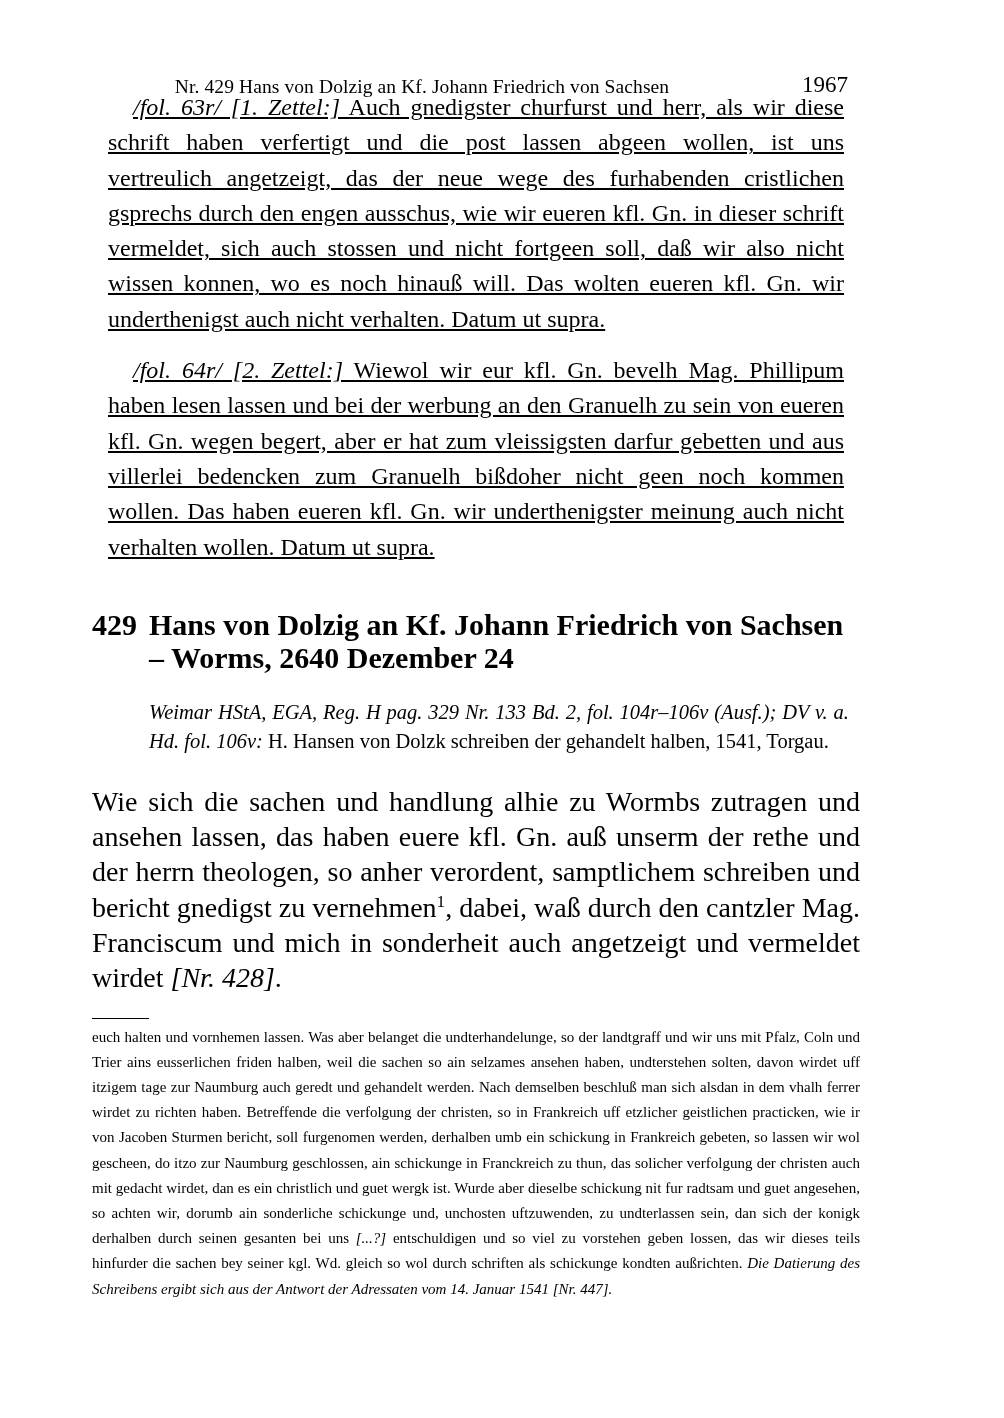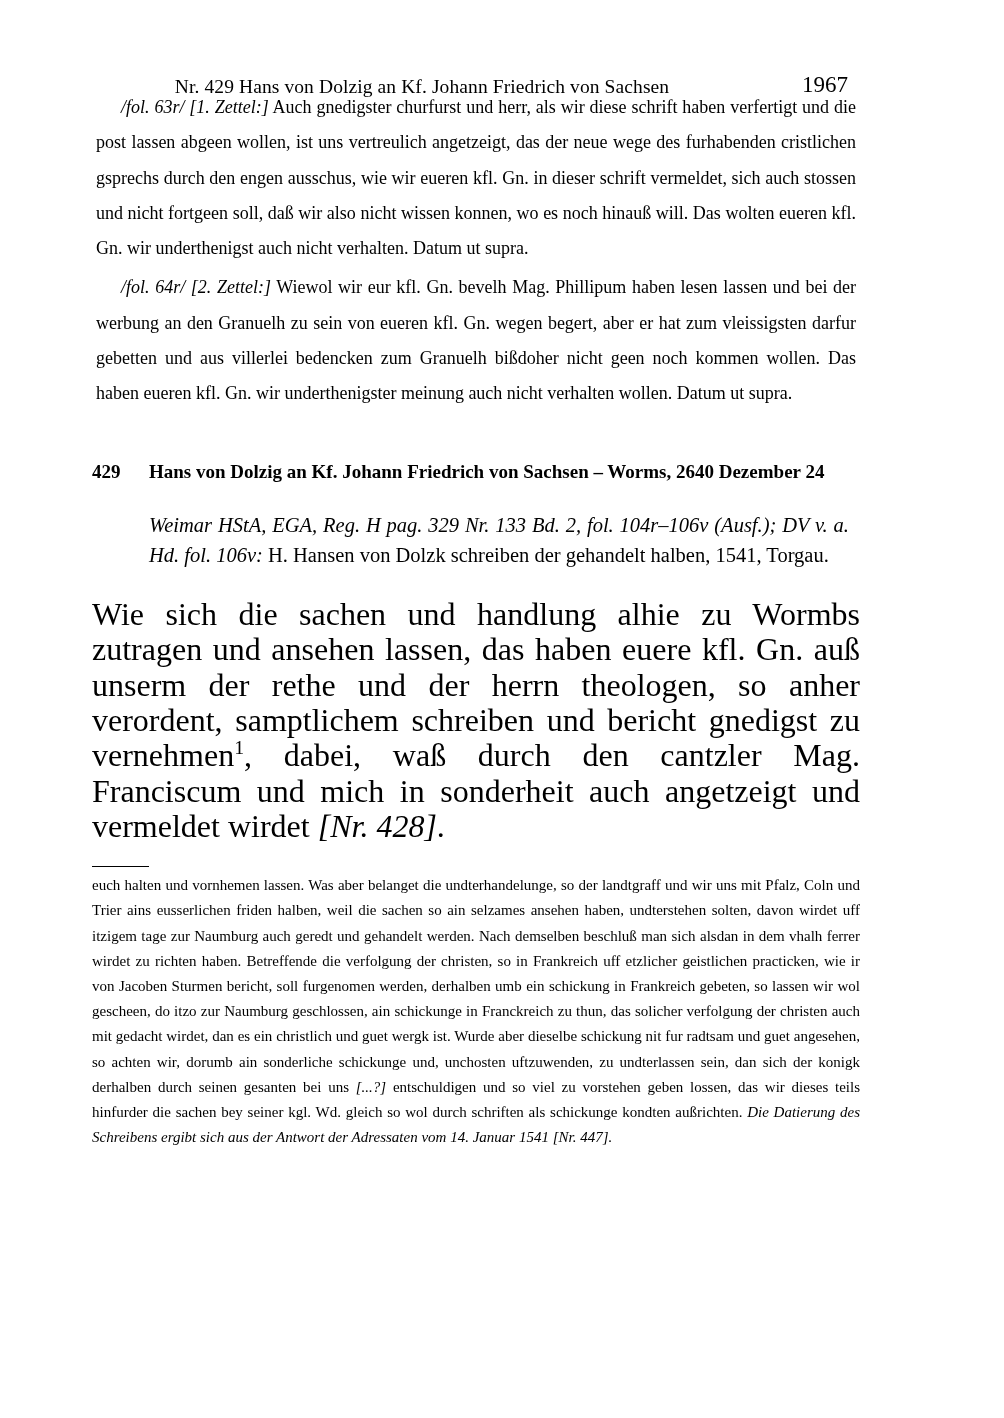--- a/index.html
+++ b/index.html
@@ -45,42 +45,43 @@
   }
   .rh-pageno {
     position: absolute;
     right: 12px;
     top: 72px;
     font-size: 23px;
   }
 
   
   .body-para {
-    font-size: 18px;
+    font-size: 24px;
     line-height: 35.3px;
     text-align: justify;
     text-justify: inter-word;
-    margin: 4px;
+    margin: 16px;
     text-indent: 25px;
     hyphens: manual;
+    text-decoration: underline;
   }
   .body-para.first {
     margin-top: 10px;
   }
   .body-para i, .it {
     font-style: italic;
   }
 
   
   .section-head {
     margin-top: 43px;
     display: flex;
     align-items: flex-start;
     font-weight: bold;
-    font-size: 19px;
+    font-size: 30px;
     line-height: 33.5px;
   }
   .sh-number {
     width: 57px;
     flex: 0 0 57px;
     font-weight: bold;
   }
   .sh-title {
     flex: 1 1 auto;
     font-weight: bold;
@@ -96,21 +97,21 @@
     line-height: 29.5px;
     text-align: justify;
   }
   .source-note .ref {
     font-style: italic;
   }
 
   
   .main-text {
     margin-top: 27px;
-    font-size: 32px;
+    font-size: 28px;
     line-height: 35.3px;
     text-align: justify;
     margin-bottom: 0;
   }
   sup.fn-marker {
     font-size: 0.62em;
     vertical-align: super;
     line-height: 0;
   }
 

